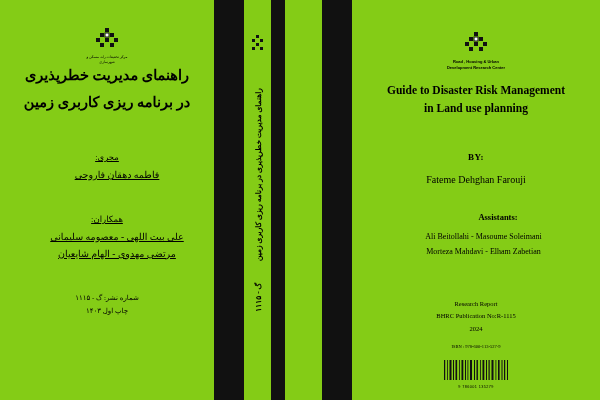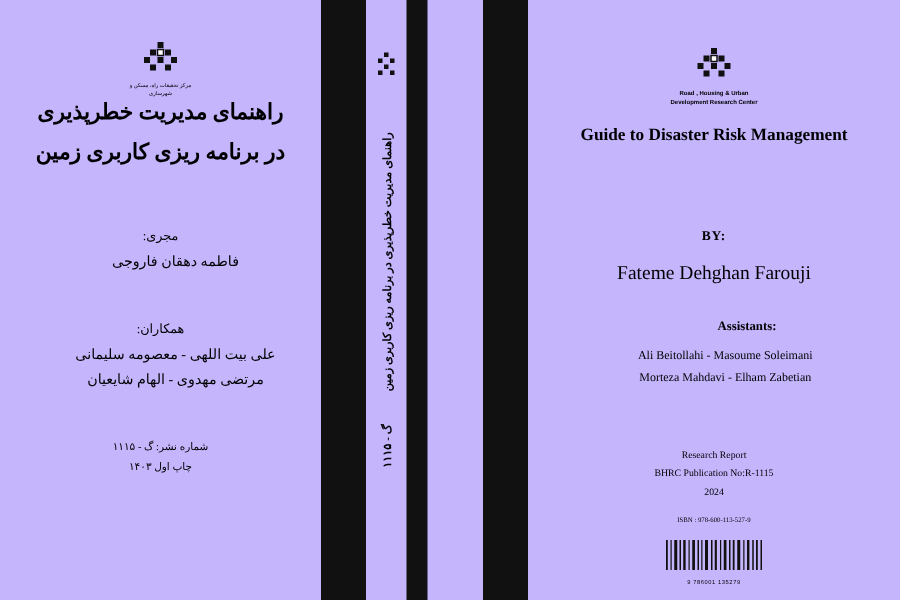--- a/index.html
+++ b/index.html
@@ -4,21 +4,21 @@
 <style>
   html, body {
     margin: 0;
     padding: 0;
     background: #ffffff;
   }
   #page {
     position: relative;
     width: 600px;
     height: 400px;
-    background: #c4b5fd;
+    background: #84cc16;
     font-family: "Liberation Serif", serif;
     overflow: hidden;
   }
 
   
   .band {
     position: absolute;
     top: 0;
     bottom: 0;
     background: #111111;
@@ -52,22 +52,22 @@
   }
   .fa-block .lbl {
     font-size: 8.5px;
     margin-bottom: 5px;
   }
   .fa-block .nm {
     font-size: 9.5px;
     line-height: 1.75;
     margin-left: 20px;
   }
-  .fa-author { top: 152px; }
-  .fa-assist { top: 214px; }
+  .fa-author { top: 152px; text-decoration: underline; }
+  .fa-assist { top: 214px; text-decoration: underline; }
   .fa-meta {
     position: absolute;
     left: 0; right: 0;
     top: 292px;
     font-size: 7px;
     line-height: 1.9;
     color: #000;
   }
 
   
@@ -116,21 +116,21 @@
     left: 0; right: 0;
     top: 148px;
     font-size: 9px;
     font-weight: bold;
     letter-spacing: 0.5px;
   }
   .en-author {
     position: absolute;
     left: 0; right: 0;
     top: 170px;
-    font-size: 13px;
+    font-size: 10px;
   }
   .en-assist-label {
     position: absolute;
     left: 0; right: 0;
     top: 208px;
     font-size: 8.5px;
     font-weight: bold;
     margin-left: 44px;
   }
   .en-assist-names {
@@ -290,20 +290,21 @@
           <rect x="6" y="17" width="4" height="4"></rect>
           <rect x="16" y="17" width="4" height="4"></rect>
         </g>
       </svg>
       <div class="cap">Road , Housing &amp; Urban</div>
       <div class="cap" style="margin-top:0">Development Research Center</div>
     </div>
 
     <div class="en-title">
       <div>Guide to Disaster Risk Management</div>
+      <div>in Land use planning</div>
     </div>
 
     <div class="en-by">BY:</div>
     <div class="en-author">Fateme Dehghan Farouji</div>
 
     <div class="en-assist-label">Assistants:</div>
     <div class="en-assist-names">
       <div>Ali Beitollahi - Masoume Soleimani</div>
       <div>Morteza Mahdavi - Elham Zabetian</div>
     </div>

